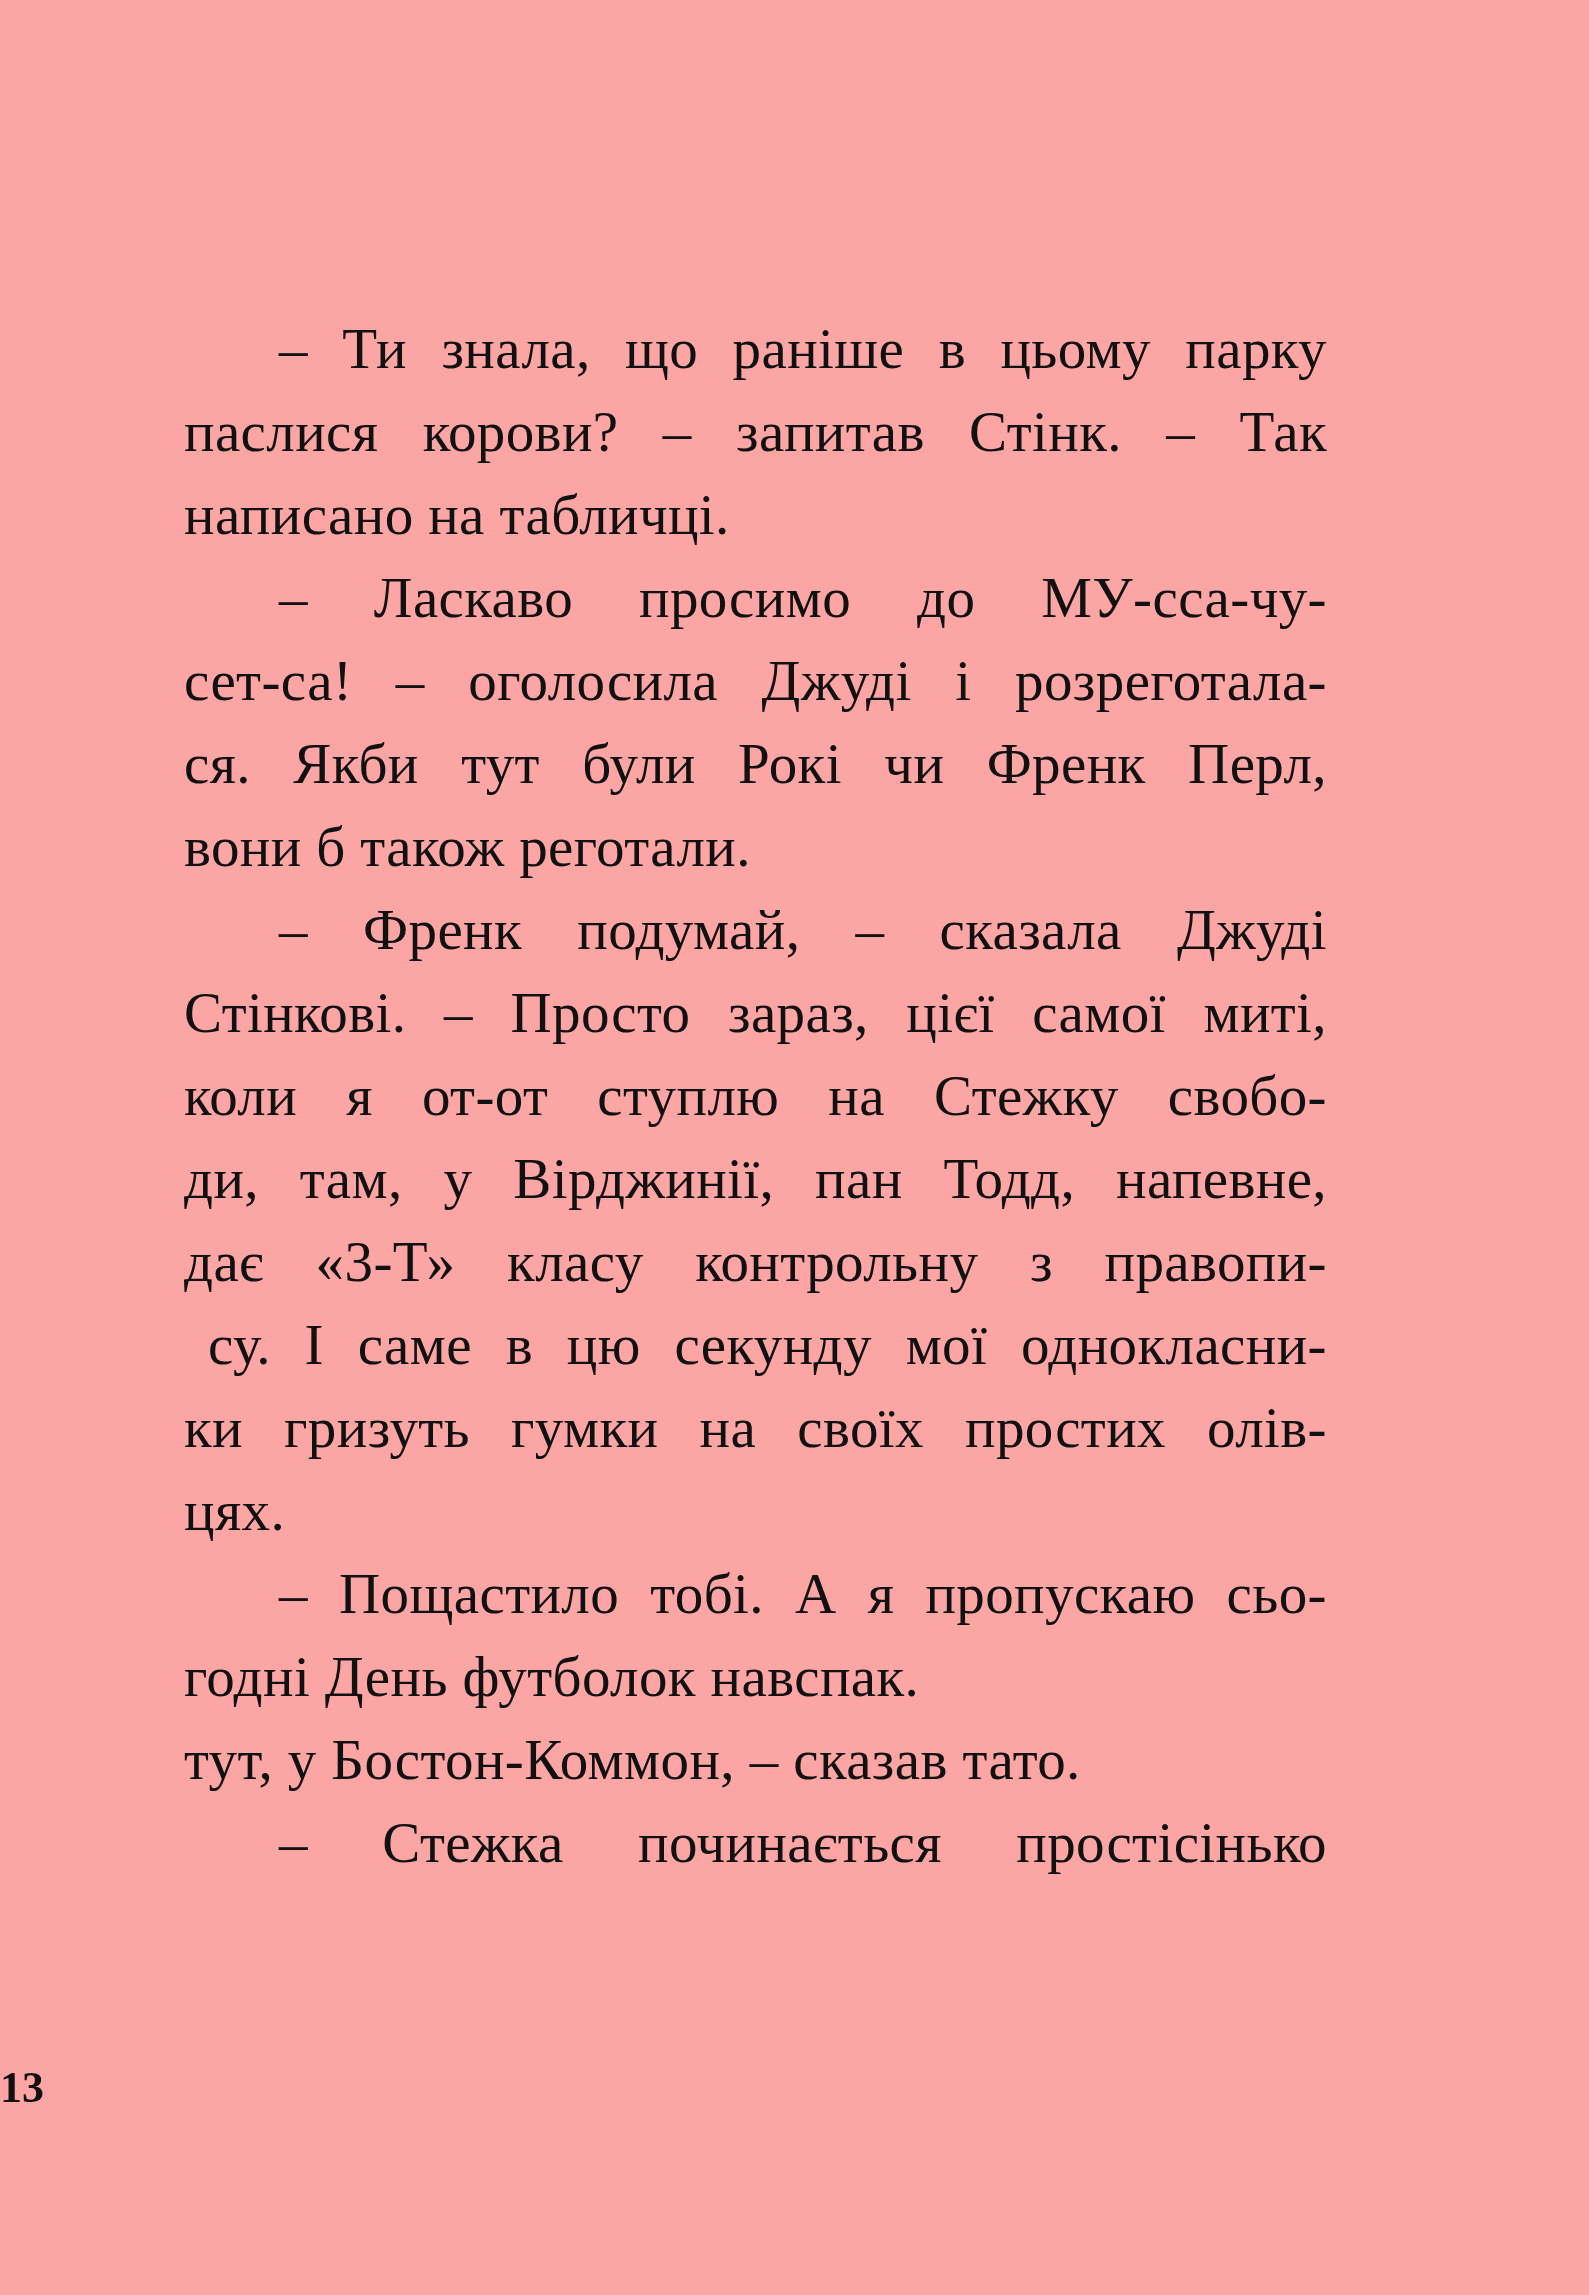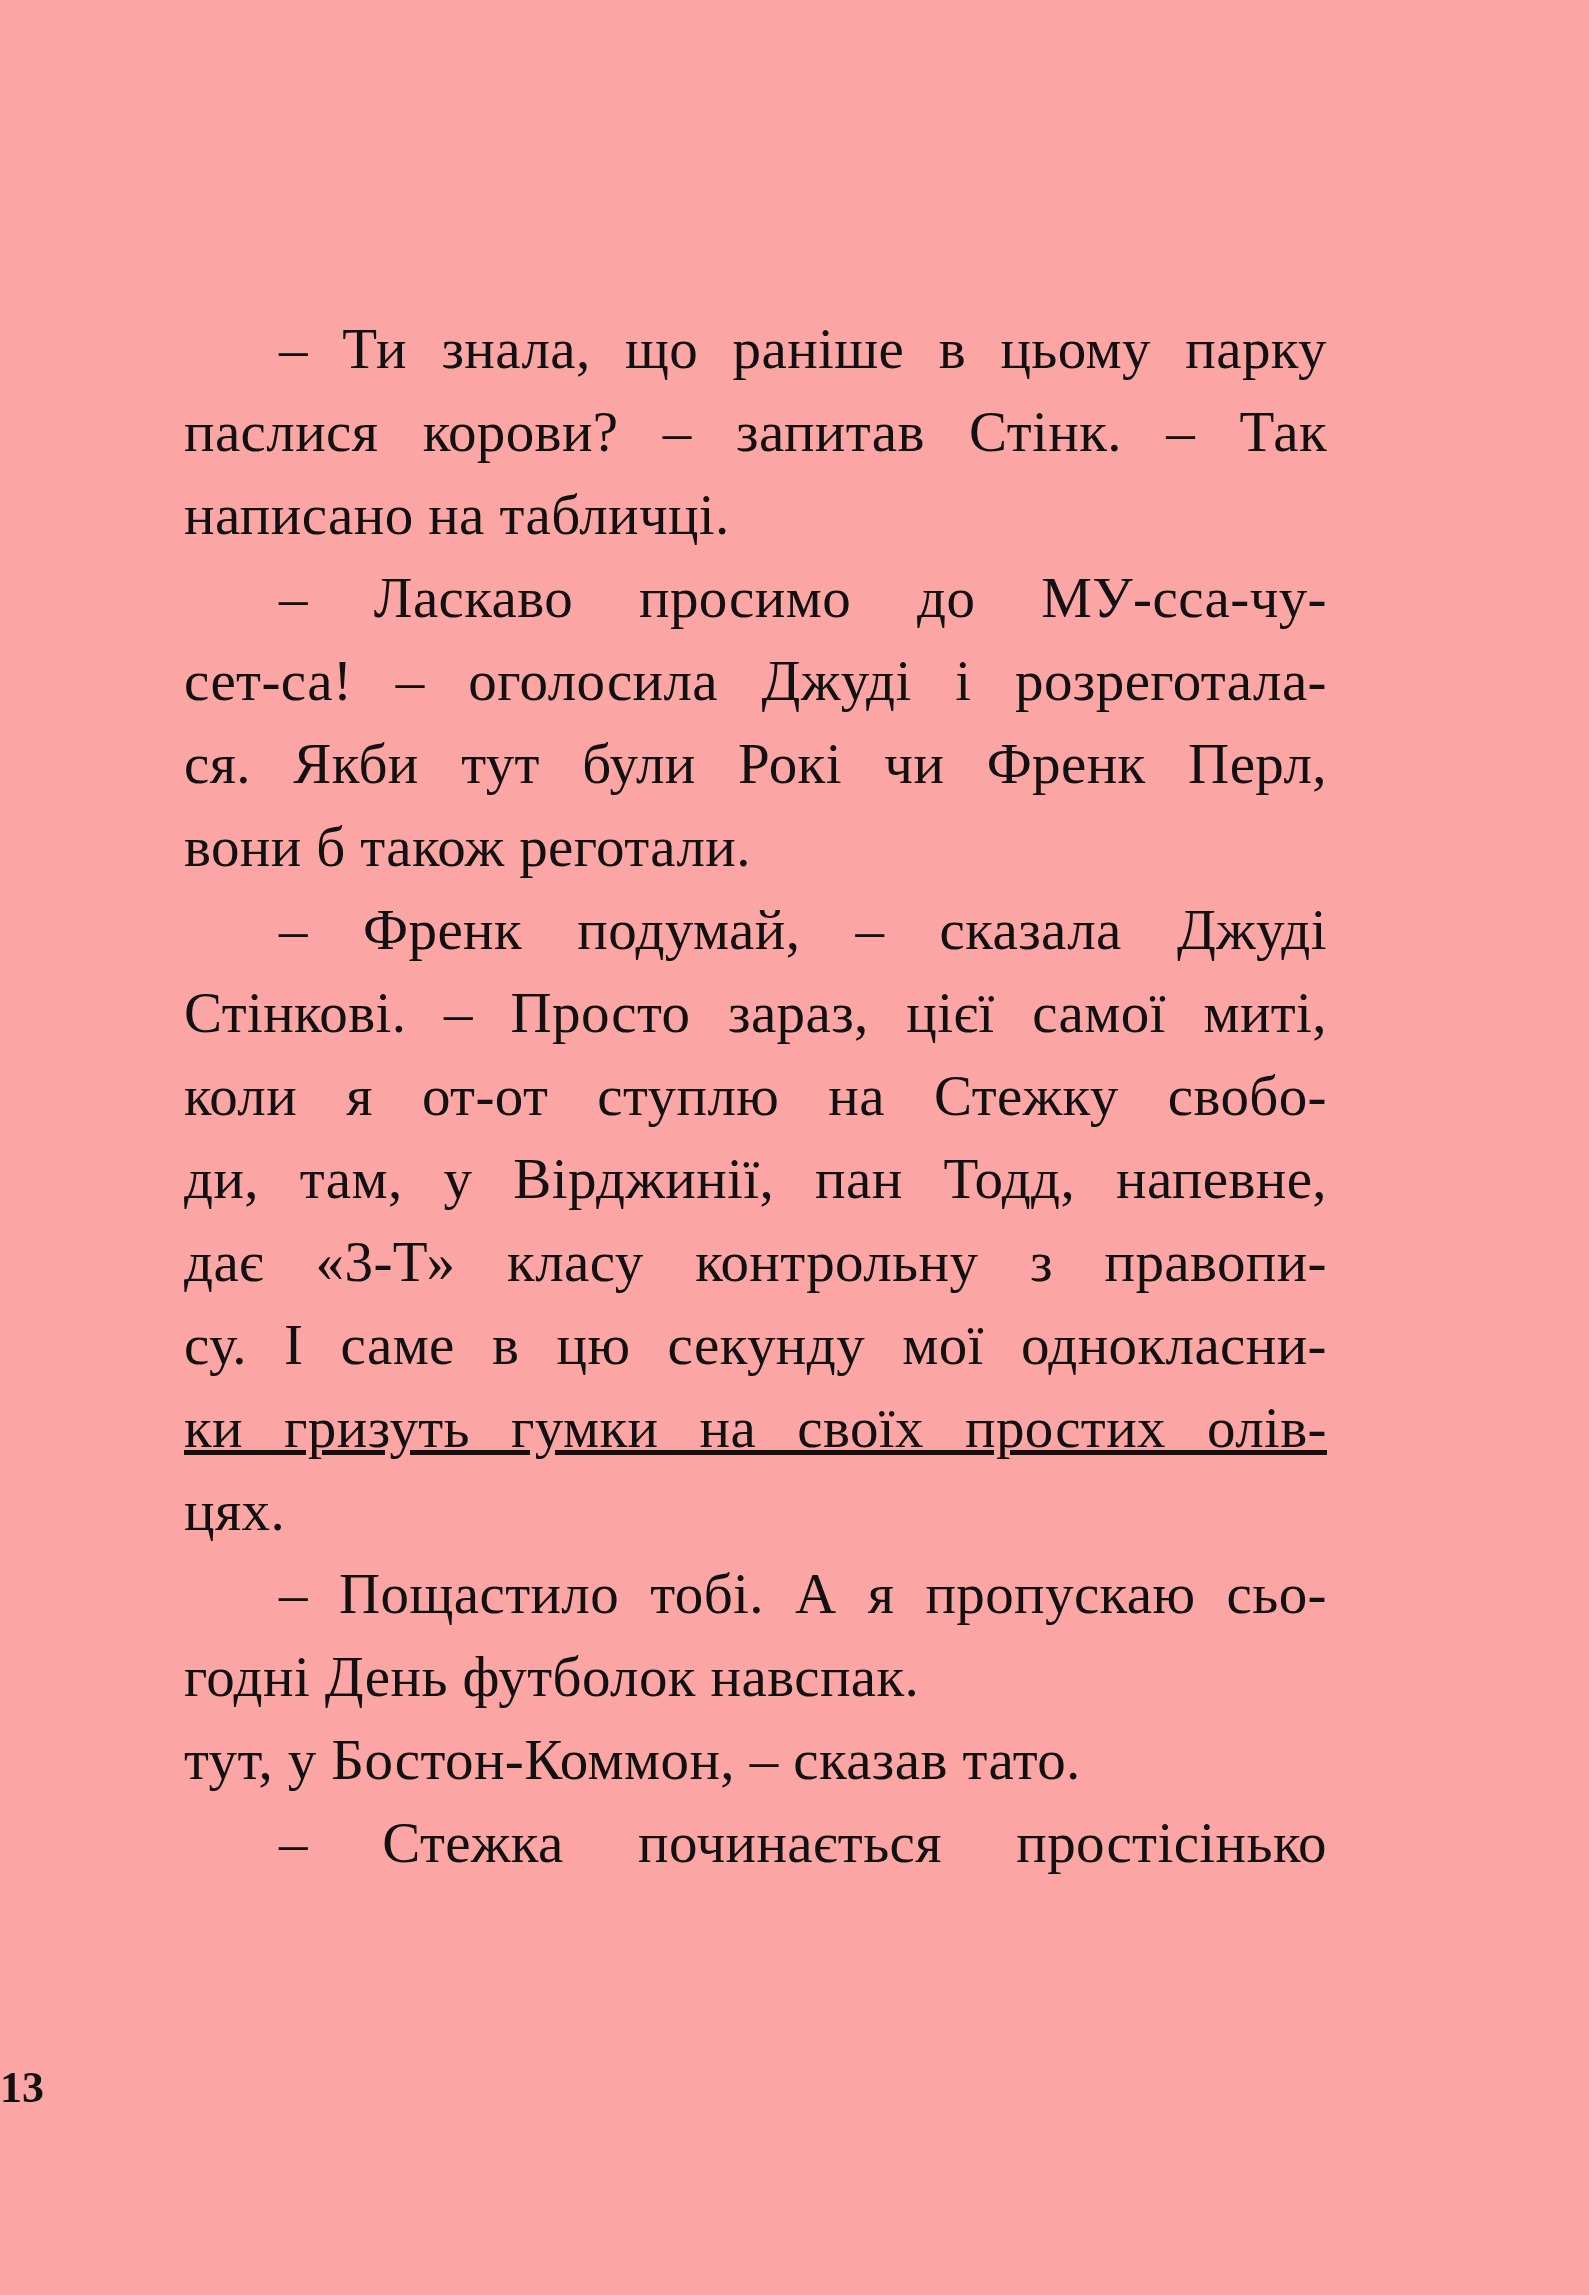--- a/index.html
+++ b/index.html
@@ -58,22 +58,22 @@
       <span class="line"><span style="white-space: nowrap; word-spacing: 0px;">ся. Якби тут були Рокі чи Френк Перл,</span></span>
       <span class="line last">вони б також реготали.</span>
     </div>
 
     <div>
       <span class="line indent"><span style="white-space: nowrap; word-spacing: 0px;">– Френк подумай, – сказала Джуді</span></span>
       <span class="line"><span style="white-space: nowrap; word-spacing: 0px;">Стінкові. – Просто зараз, цієї самої миті,</span></span>
       <span class="line"><span style="white-space: nowrap; word-spacing: 0px;">коли я от-от ступлю на Стежку свобо-</span></span>
       <span class="line"><span style="white-space: nowrap; word-spacing: 0px;">ди, там, у Вірджинії, пан Тодд, напевне,</span></span>
       <span class="line"><span style="white-space: nowrap; word-spacing: 0px;">дає «3-Т» класу контрольну з правопи-</span></span>
-      <span class="line"><span style="white-space: nowrap; word-spacing: 0px;">су. І саме в цю секунду мої однокласни-</span></span>
-      <span class="line"><span style="white-space: nowrap; word-spacing: 0px; text-decoration: underline;">ки гризуть гумки на своїх простих олів-</span></span>
+      <span class="line"><span style="white-space: nowrap; word-spacing: 0px; margin-left: 24px;">су. І саме в цю секунду мої однокласни-</span></span>
+      <span class="line"><span style="white-space: nowrap; word-spacing: 0px;">ки гризуть гумки на своїх простих олів-</span></span>
       <span class="line last">цях.</span>
     </div>
 
     <div>
       <span class="line indent"><span style="white-space: nowrap; word-spacing: 0px;">– Пощастило тобі. А я пропускаю сьо-</span></span>
       <span class="line last">годні День футболок навспак.</span>
     </div>
 
     <div>
       <span class="line last">тут, у Бостон-Коммон, – сказав тато.</span>

